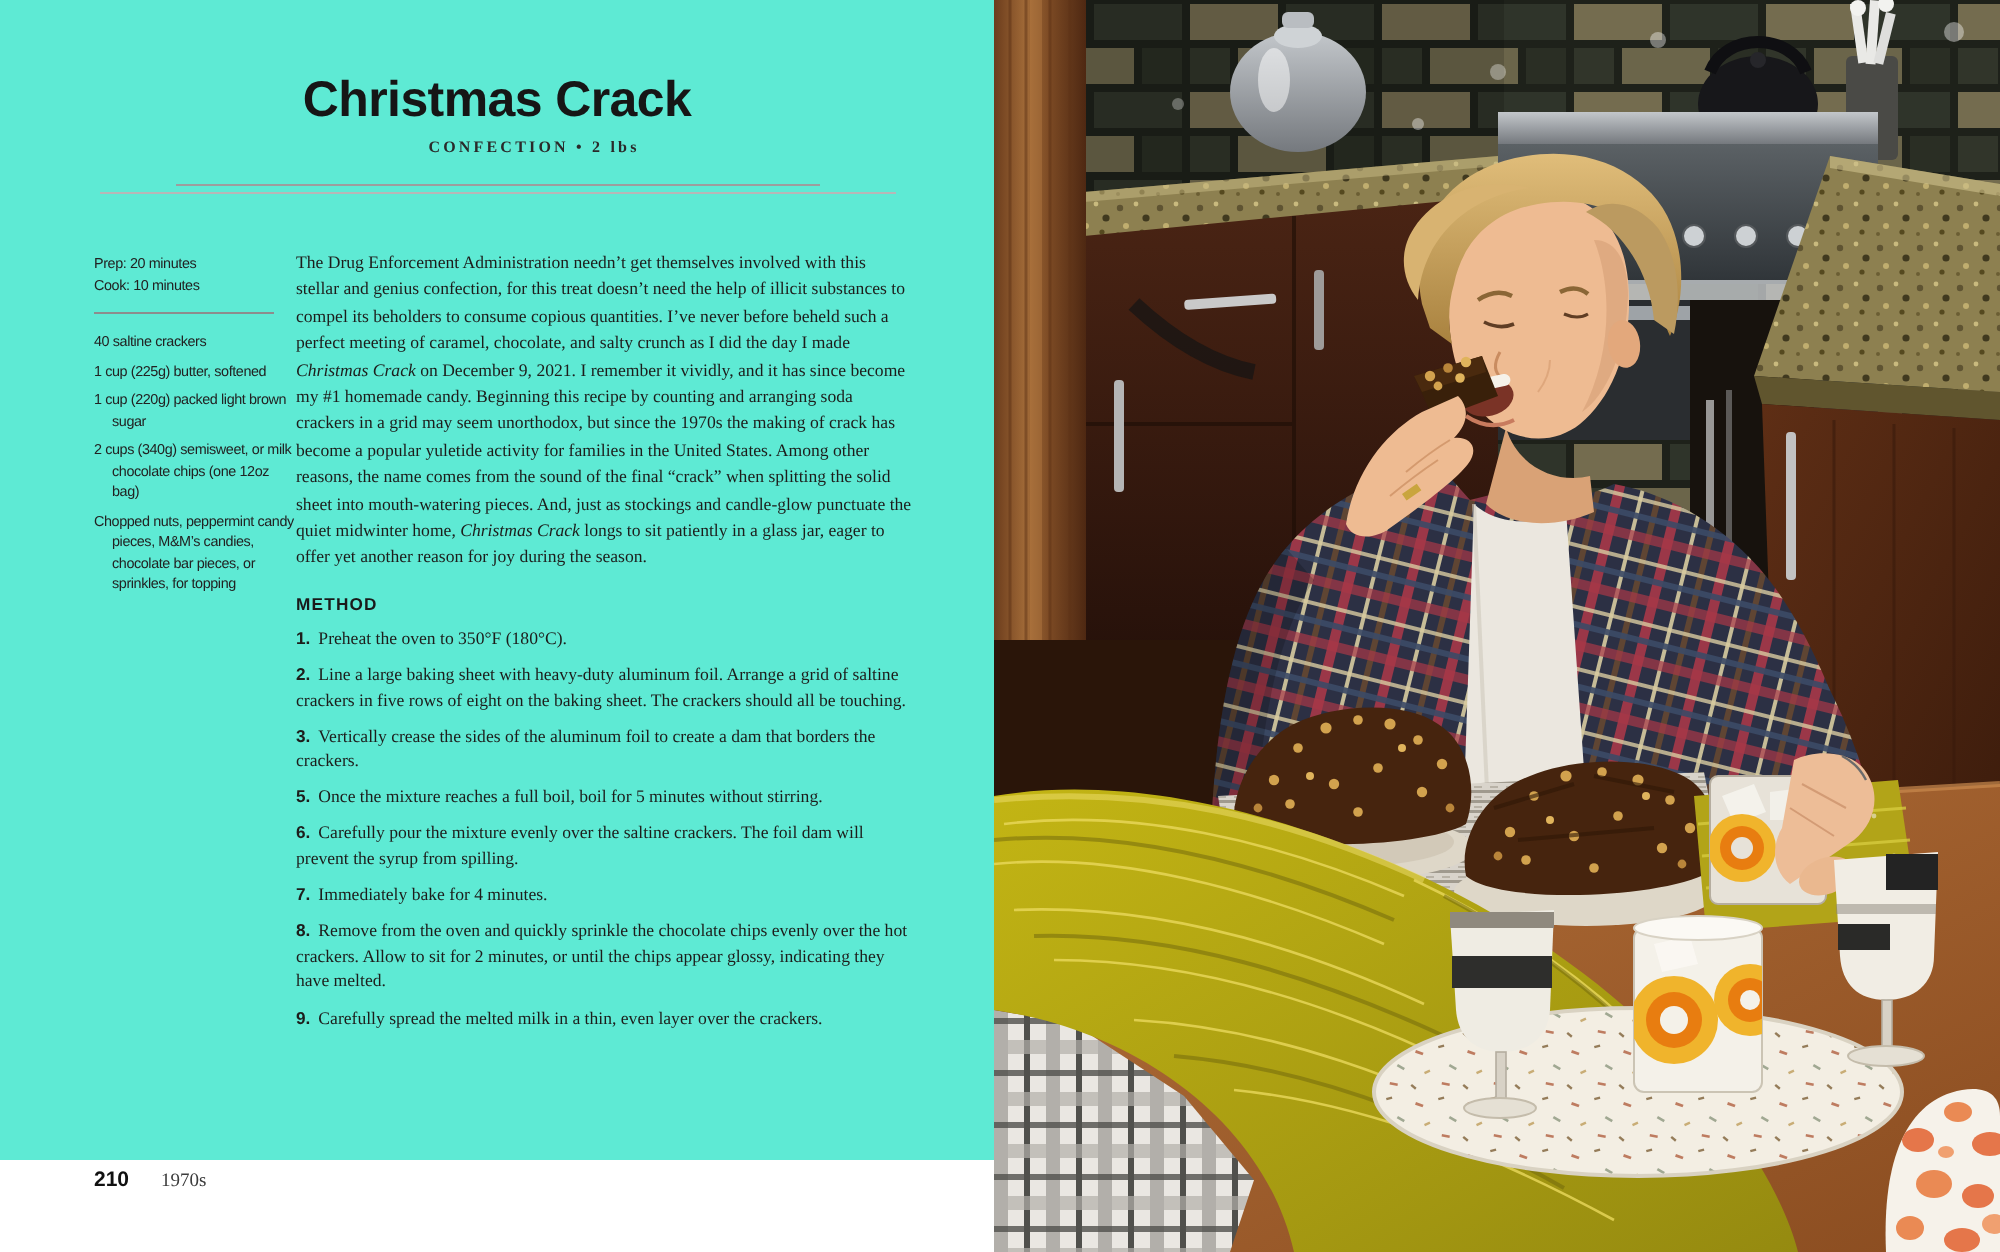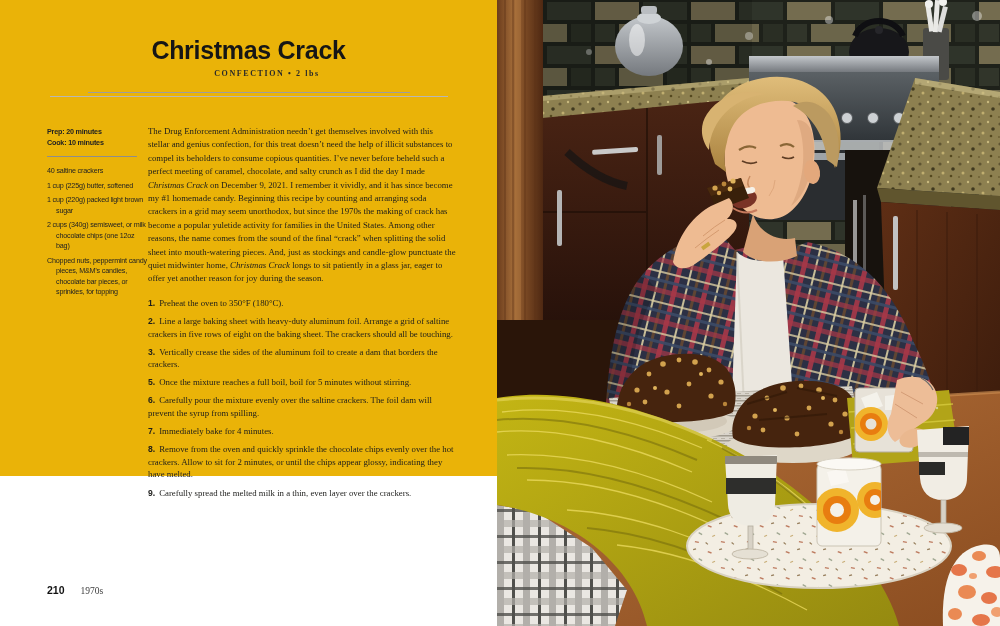--- a/index.html
+++ b/index.html
@@ -1,31 +1,31 @@
 <!DOCTYPE html>
 <html><head>
 <meta charset="utf-8">
 <style>
   html,body{margin:0;padding:0;background:#ffffff;}
   .spread{position:relative;width:1000px;height:626px;background:#ffffff;overflow:hidden;
           font-family:"Liberation Serif", serif;color:#1d1d1b;}
   
-  .page-left{position:absolute;left:0;top:0;width:497px;height:476px;background:#eab308;}
+  .page-left{position:absolute;left:0;top:0;width:497px;height:580px;background:#5eead4;}
   .recipe-header{position:absolute;left:0;top:36px;width:497px;text-align:center;}
   .recipe-title{font-family:"Liberation Sans", sans-serif;font-weight:700;font-size:25px;
                 letter-spacing:-0.3px;color:#161616;margin:0;}
   .recipe-subtitle{font-family:"Liberation Serif", serif;font-weight:700;font-size:8px;
                    letter-spacing:1.6px;color:#2a2a2a;margin-top:4px;padding-left:37px;}
   .rule-top{width:322px;margin:14px auto 0 auto;border-top:1px solid #9d9d9d;}
   .rule-bottom{width:398px;margin:3px auto 0 auto;border-top:1px solid #b7b7b7;}
   .content{position:absolute;left:47px;top:125px;width:410px;}
   .sidebar{position:absolute;left:0;top:2px;width:100px;
            font-family:"Liberation Sans", sans-serif;font-size:7.2px;line-height:10.5px;
            letter-spacing:-0.2px;color:#222;}
-  .times p{margin:0;font-weight:700;}
+  .times p{margin:0;font-weight:400;}
   .sidebar-divider{width:90px;border:none;border-top:1px solid #8d8d8d;margin:8px 0 9px 0;}
   .ing{margin:0 0 4px 0;padding-left:9px;text-indent:-9px;}
   .main-col{position:absolute;left:101px;top:0;width:308px;}
   .intro{font-size:8.8px;line-height:13.4px;margin:0 0 11px 0;text-align:left;}
   .intro em{font-style:italic;}
   .method-heading{font-family:"Liberation Sans", sans-serif;font-weight:700;font-size:8.6px;
                   letter-spacing:0.6px;color:#1a1a1a;margin:0 0 6px 0;}
   .step{font-size:8.8px;line-height:12.6px;margin:0 0 5.5px 0;}
   .step-num{font-family:"Liberation Sans", sans-serif;font-weight:700;font-size:8.6px;
             margin-right:4px;}
@@ -59,20 +59,21 @@
         <p class="ing">40 saltine crackers</p>
         <p class="ing">1 cup (225g) butter, softened</p>
         <p class="ing">1 cup (220g) packed light brown sugar</p>
         <p class="ing">2 cups (340g) semisweet, or milk chocolate chips (one 12oz bag)</p>
         <p class="ing">Chopped nuts, peppermint candy pieces, M&amp;M’s candies, chocolate bar pieces, or sprinkles, for topping</p>
       </div>
 
       <div class="main-col">
         <p class="intro"><span>The Drug Enforcement Administration needn’t get themselves involved with this stellar and genius confection, for this treat doesn’t need the help of illicit substances to compel its beholders to consume copious quantities. I’ve never before beheld such a perfect meeting of caramel, chocolate, and salty crunch as I did the day I made </span><em>Christmas Crack</em><span> on December 9, 2021. I remember it vividly, and it has since become my #1 homemade candy. Beginning this recipe by counting and arranging soda crackers in a grid may seem unorthodox, but since the 1970s the making of crack has become a popular yuletide activity for families in the United States. Among other reasons, the name comes from the sound of the final “crack” when splitting the solid sheet into mouth-watering pieces. And, just as stockings and candle-glow punctuate the quiet midwinter home, </span><em>Christmas Crack</em><span> longs to sit patiently in a glass jar, eager to offer yet another reason for joy during the season.</span></p>
 
+        <div class="method-heading">METHOD</div>
 
         <div class="step"><span class="step-num">1.</span><span>Preheat the oven to 350°F (180°C).</span></div>
         <div class="step"><span class="step-num">2.</span><span>Line a large baking sheet with heavy-duty aluminum foil. Arrange a grid of saltine crackers in five rows of eight on the baking sheet. The crackers should all be touching.</span></div>
         <div class="step"><span class="step-num">3.</span><span>Vertically crease the sides of the aluminum foil to create a dam that borders the crackers.</span></div>
         <div class="step"><span class="step-num">5.</span><span>Once the mixture reaches a full boil, boil for 5 minutes without stirring.</span></div>
         <div class="step"><span class="step-num">6.</span><span>Carefully pour the mixture evenly over the saltine crackers. The foil dam will prevent the syrup from spilling.</span></div>
         <div class="step"><span class="step-num">7.</span><span>Immediately bake for 4 minutes.</span></div>
         <div class="step"><span class="step-num">8.</span><span>Remove from the oven and quickly sprinkle the chocolate chips evenly over the hot crackers. Allow to sit for 2 minutes, or until the chips appear glossy, indicating they have melted.</span></div>
         <div class="step"><span class="step-num">9.</span><span>Carefully spread the melted milk in a thin, even layer over the crackers.</span></div>
       </div>

